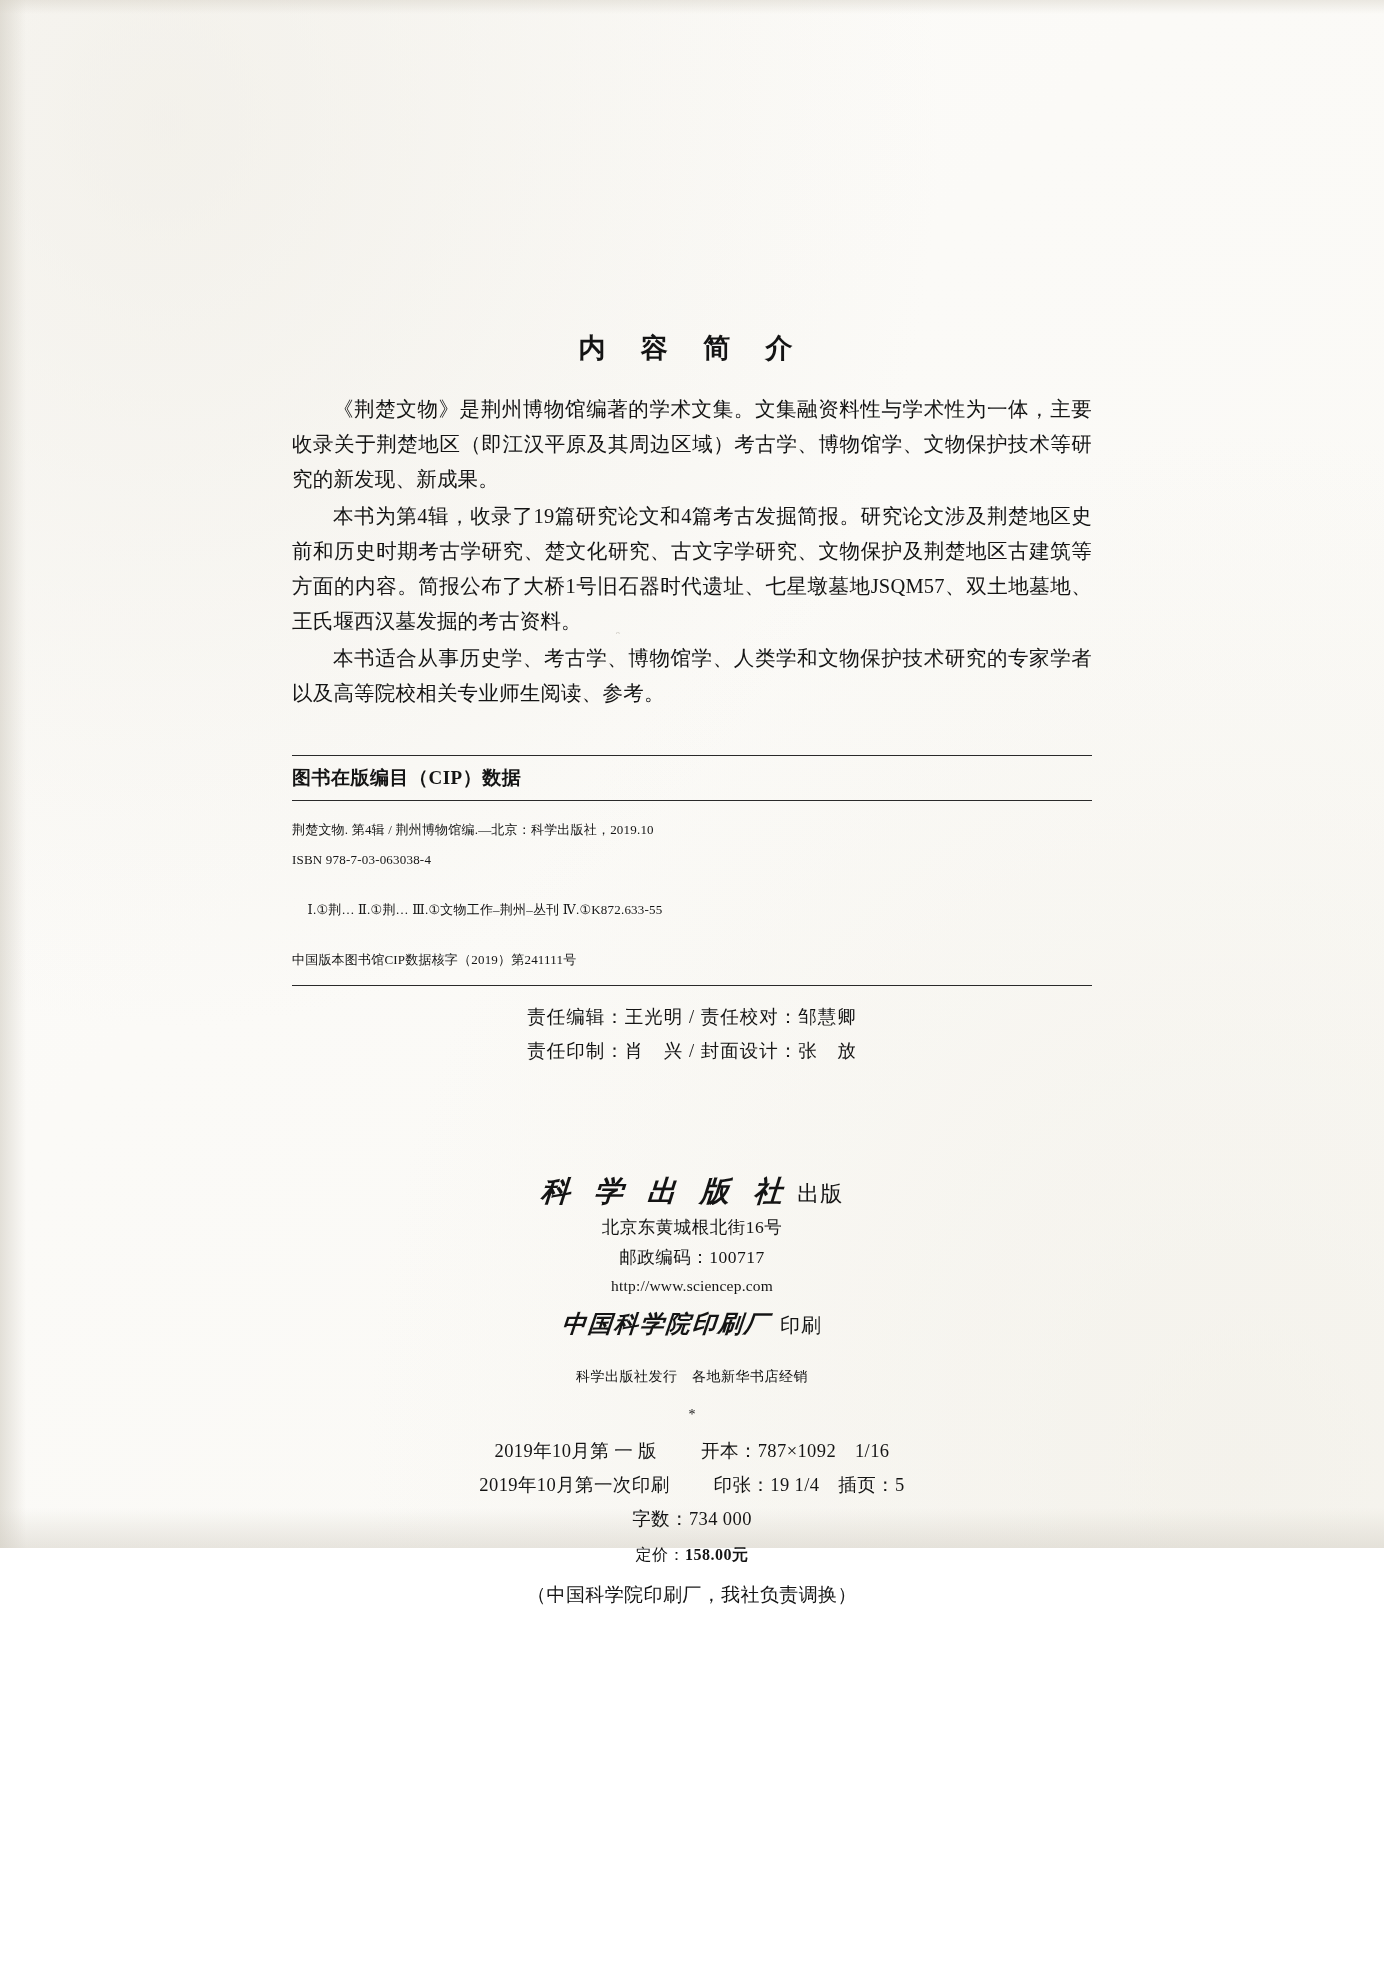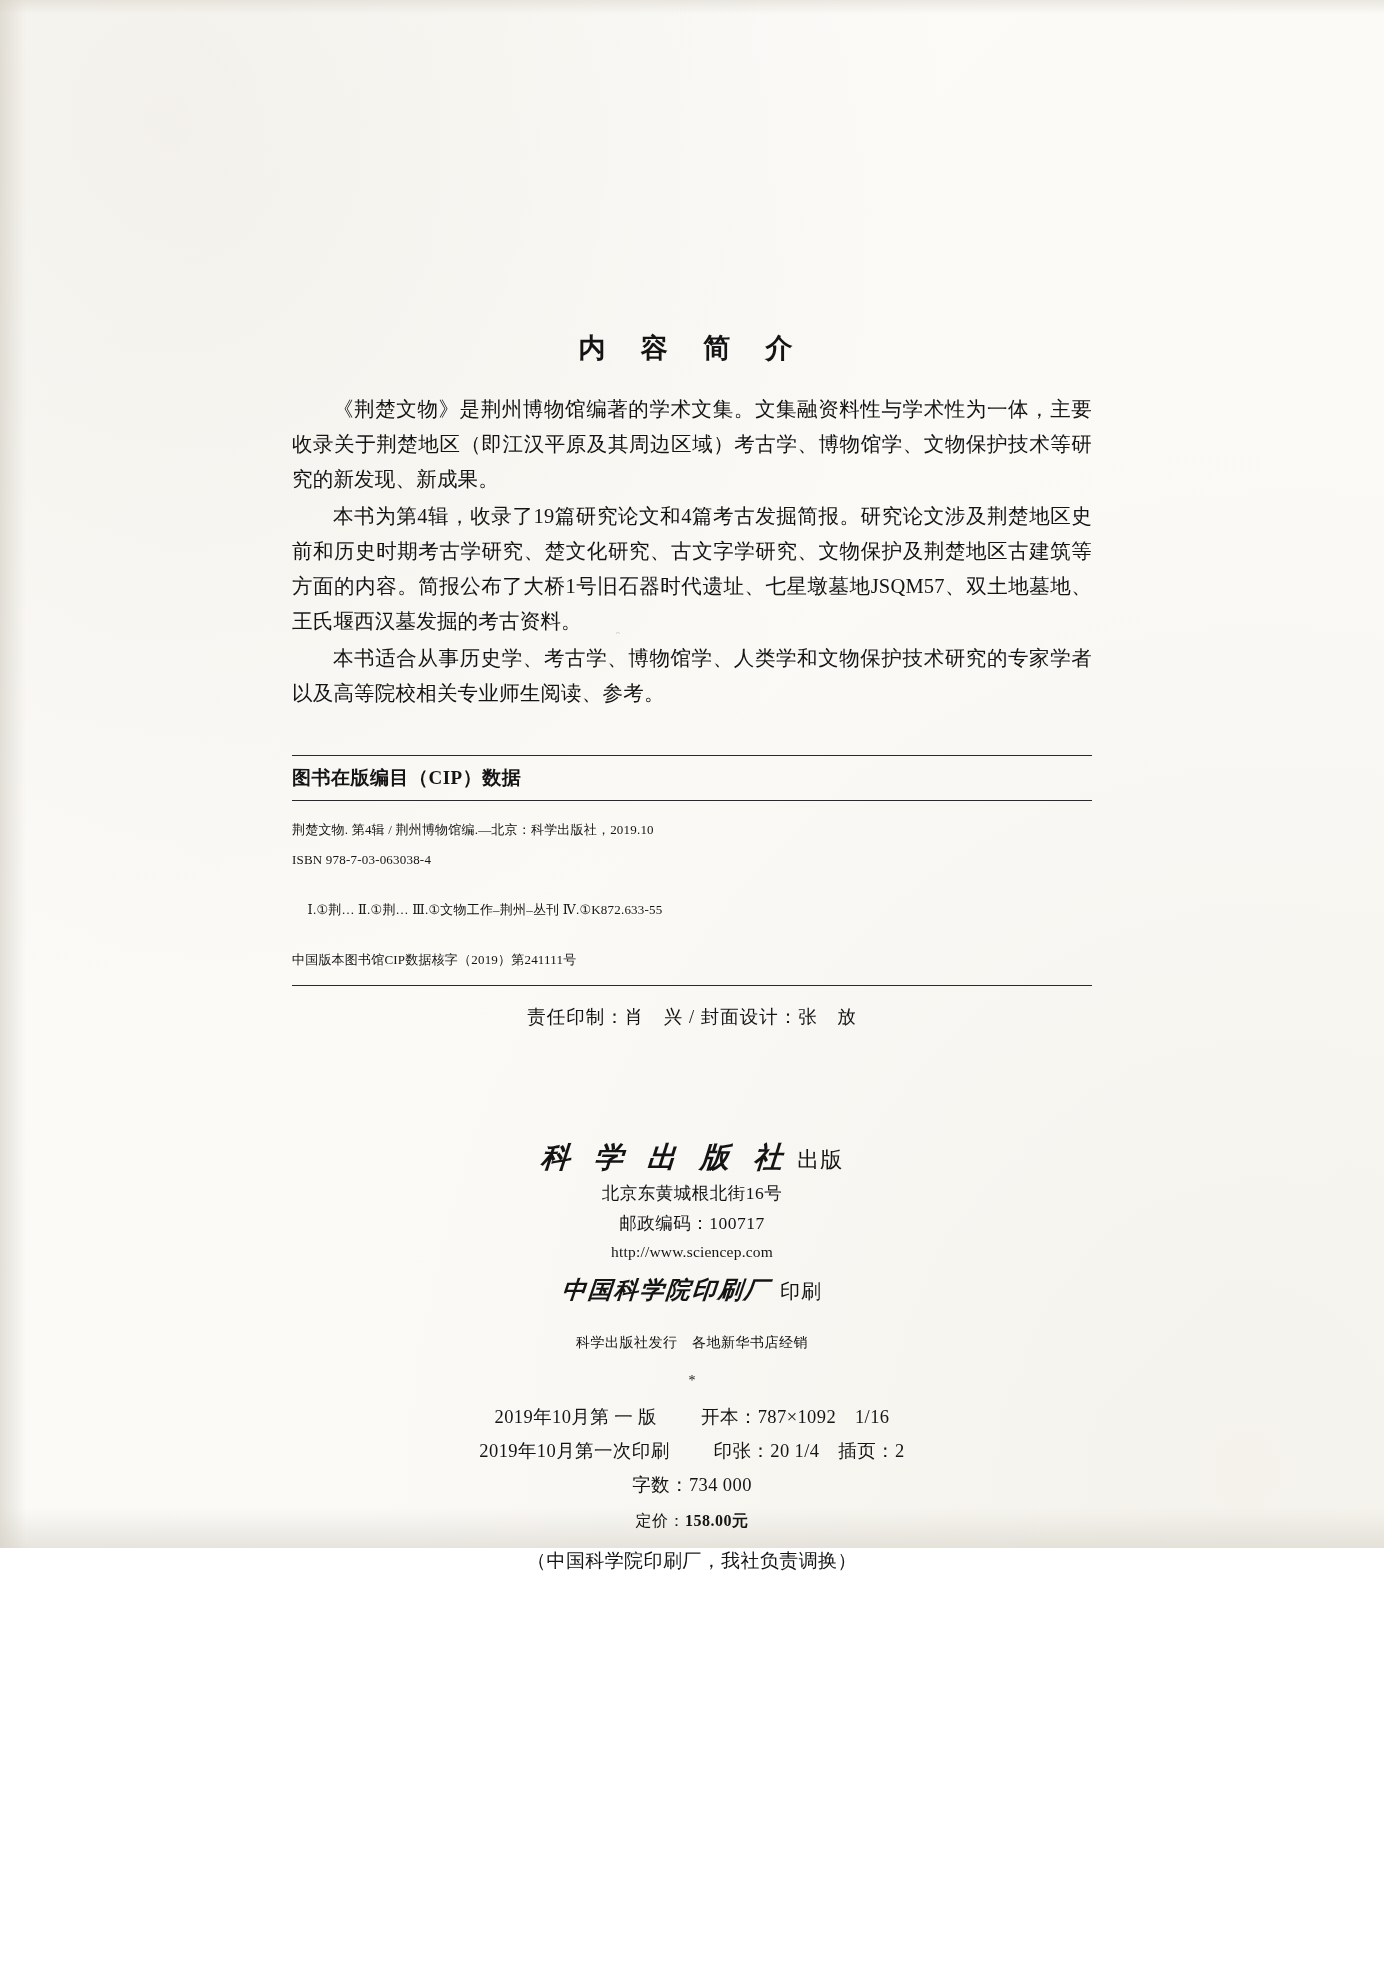--- a/index.html
+++ b/index.html
@@ -247,20 +247,21 @@
       <div class="cip-body">
         <div class="cip-line">荆楚文物. 第4辑 / 荆州博物馆编.—北京：科学出版社，2019.10</div>
         <div class="cip-line">ISBN 978-7-03-063038-4</div>
         <div class="cip-line spaced indent">Ⅰ.①荆…  Ⅱ.①荆…  Ⅲ.①文物工作–荆州–丛刊  Ⅳ.①K872.633-55</div>
         <div class="cip-line spaced">中国版本图书馆CIP数据核字（2019）第241111号</div>
       </div>
       <hr class="rule">
     </div>
 
     <div class="credits">
+      <div>责任编辑：王光明 / 责任校对：邹慧卿</div>
       <div>责任印制：肖　兴 / 封面设计：张　放</div>
     </div>
 
     <div class="publisher">
       <div>
         <span class="publisher-name">科 学 出 版 社</span><span class="publisher-suffix">出版</span>
       </div>
       <div class="addr">北京东黄城根北街16号</div>
       <div class="addr">邮政编码：100717</div>
       <div class="url">http://www.sciencep.com</div>
@@ -271,21 +272,21 @@
       <div class="star">*</div>
     </div>
 
     <div class="colophon">
       <div class="colo-row">
         <span>2019年10月第 一 版</span>
         <span>开本：787×1092　1/16</span>
       </div>
       <div class="colo-row">
         <span>2019年10月第一次印刷</span>
-        <span>印张：20 1/4　插页：2</span>
+        <span>印张：19 1/4　插页：5</span>
       </div>
       <div>字数：734 000</div>
       <div class="price">
         <span>定价：</span><b>158.00元</b>
       </div>
       <div class="note">（中国科学院印刷厂，我社负责调换）</div>
     </div>
 
   </div>
 

